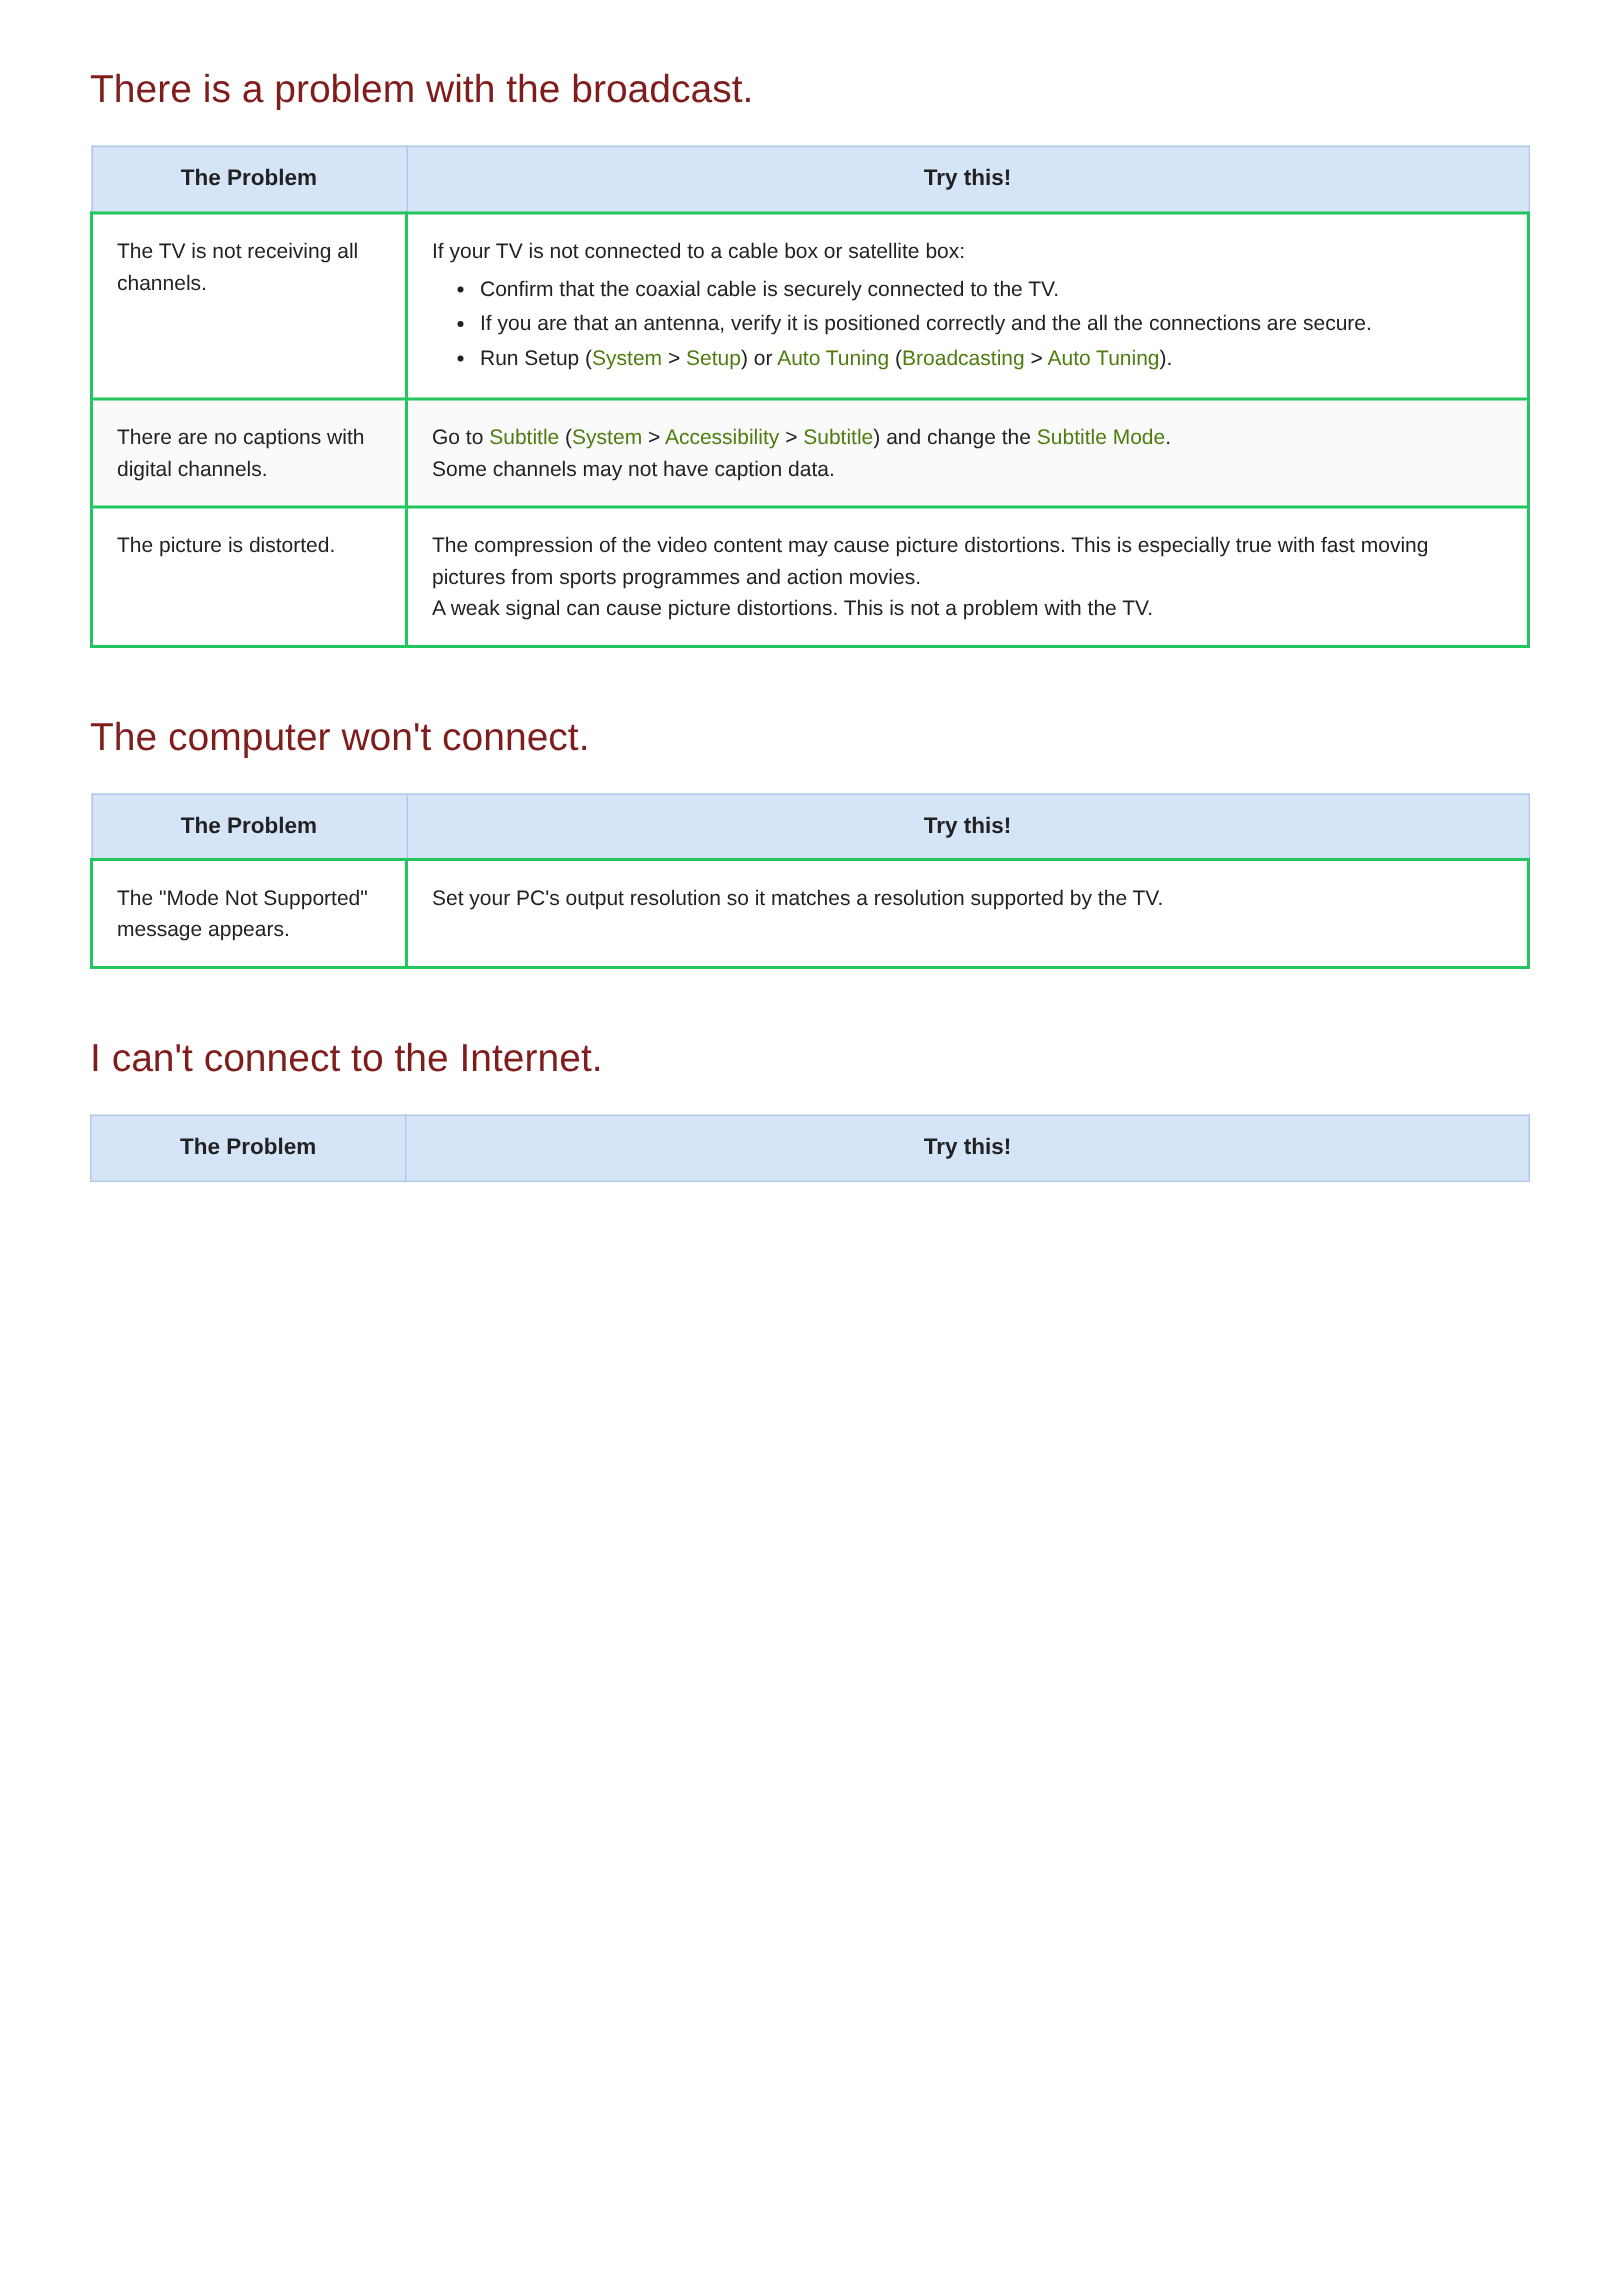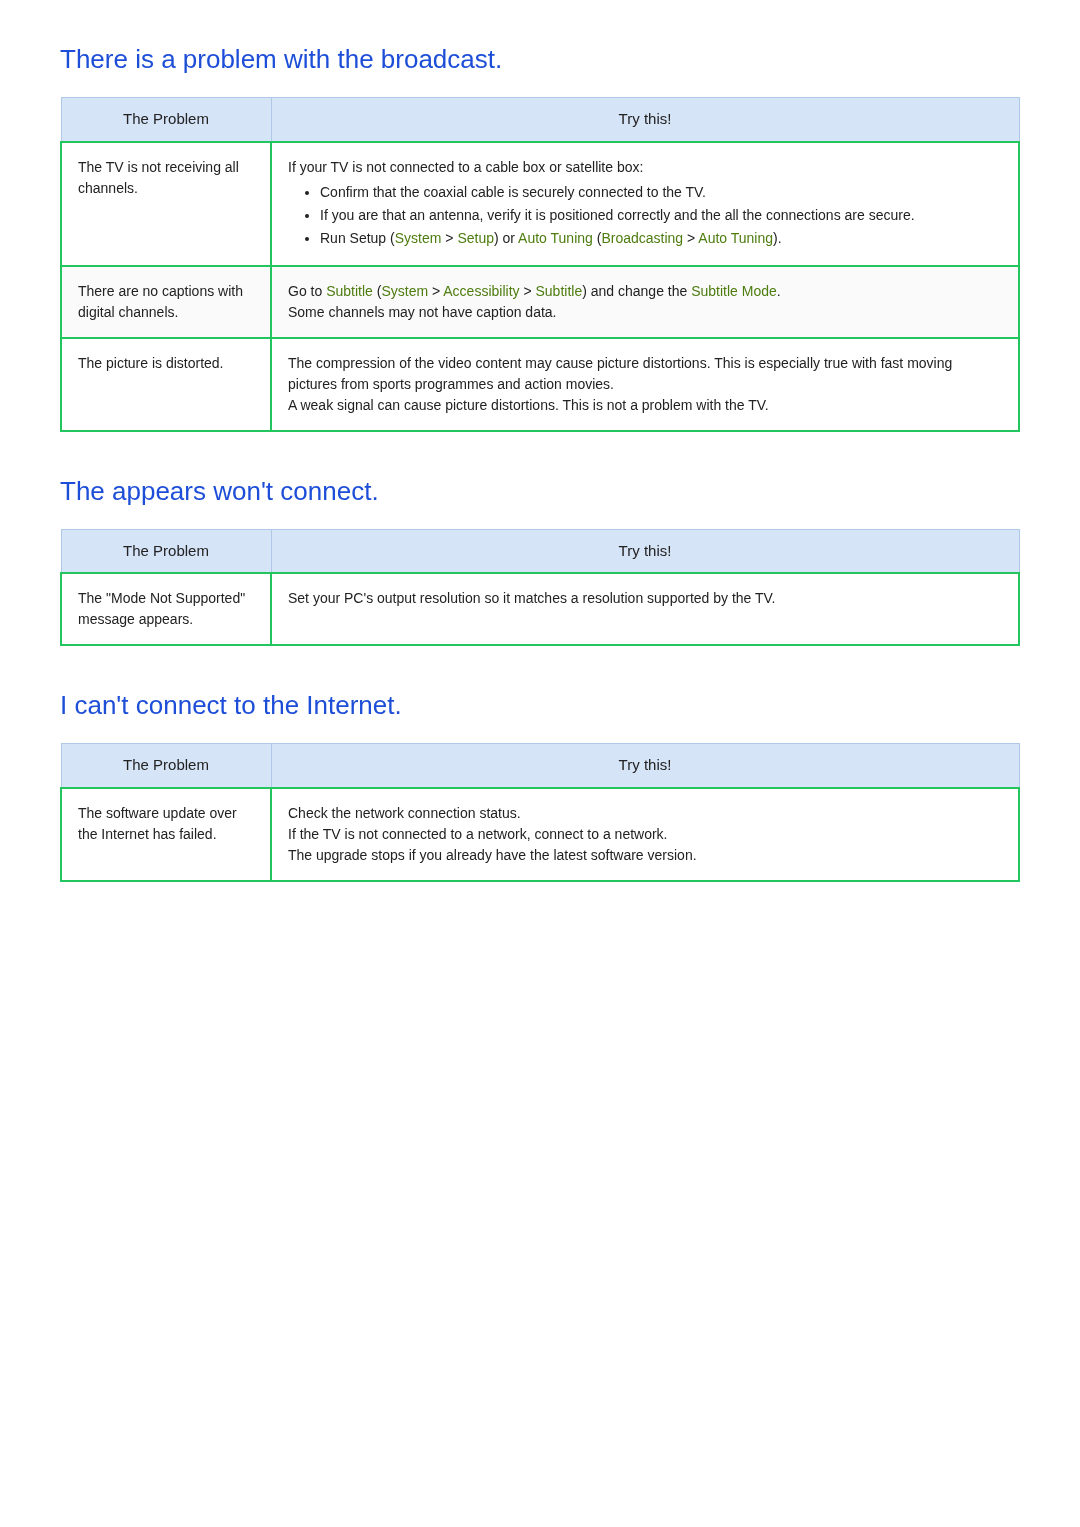--- a/index.html
+++ b/index.html
@@ -13,39 +13,39 @@
       font-size: 15px;
       color: #222;
       background: #fff;
       padding: 40px 60px;
       max-width: 1080px;
       line-height: 1.5;
     }
 
     .section-title {
       font-size: 26px;
-      color: #1d4ed8;
+      color: #7f1d1d;
       margin-bottom: 18px;
       font-weight: normal;
     }
 
     table {
       width: 100%;
       border-collapse: collapse;
       margin-bottom: 40px;
     }
 
     thead tr {
       background-color: #d6e4f7;
     }
 
     thead th {
       padding: 10px 16px;
       text-align: center;
-      font-weight: normal;
+      font-weight: bold;
       font-size: 15px;
       border: 1px solid #b0c8e8;
     }
 
     tbody td {
       padding: 14px 16px;
       vertical-align: top;
       border: 2px solid #22c55e;
       font-size: 14px;
     }
@@ -112,21 +112,21 @@
     <tr>
       <td class="problem-col">The picture is distorted.</td>
       <td>
         The compression of the video content may cause picture distortions. This is especially true with fast moving pictures from sports programmes and action movies.<br>
         A weak signal can cause picture distortions. This is not a problem with the TV.
       </td>
     </tr>
   </tbody>
 </table>
 
-<h2 class="section-title section-gap">The appears won't connect.</h2>
+<h2 class="section-title section-gap">The computer won't connect.</h2>
 
 <table>
   <thead>
     <tr>
       <th class="problem-col">The Problem</th>
       <th>Try this!</th>
     </tr>
   </thead>
   <tbody>
     <tr>
@@ -141,22 +141,14 @@
 <h2 class="section-title section-gap">I can't connect to the Internet.</h2>
 
 <table>
   <thead>
     <tr>
       <th class="problem-col">The Problem</th>
       <th>Try this!</th>
     </tr>
   </thead>
   <tbody>
-    <tr>
-      <td class="problem-col">The software update over the Internet has failed.</td>
-      <td>
-        Check the network connection status.<br>
-        If the TV is not connected to a network, connect to a network.<br>
-        The upgrade stops if you already have the latest software version.
-      </td>
-    </tr>
   </tbody>
 </table>
 
 </body></html>

